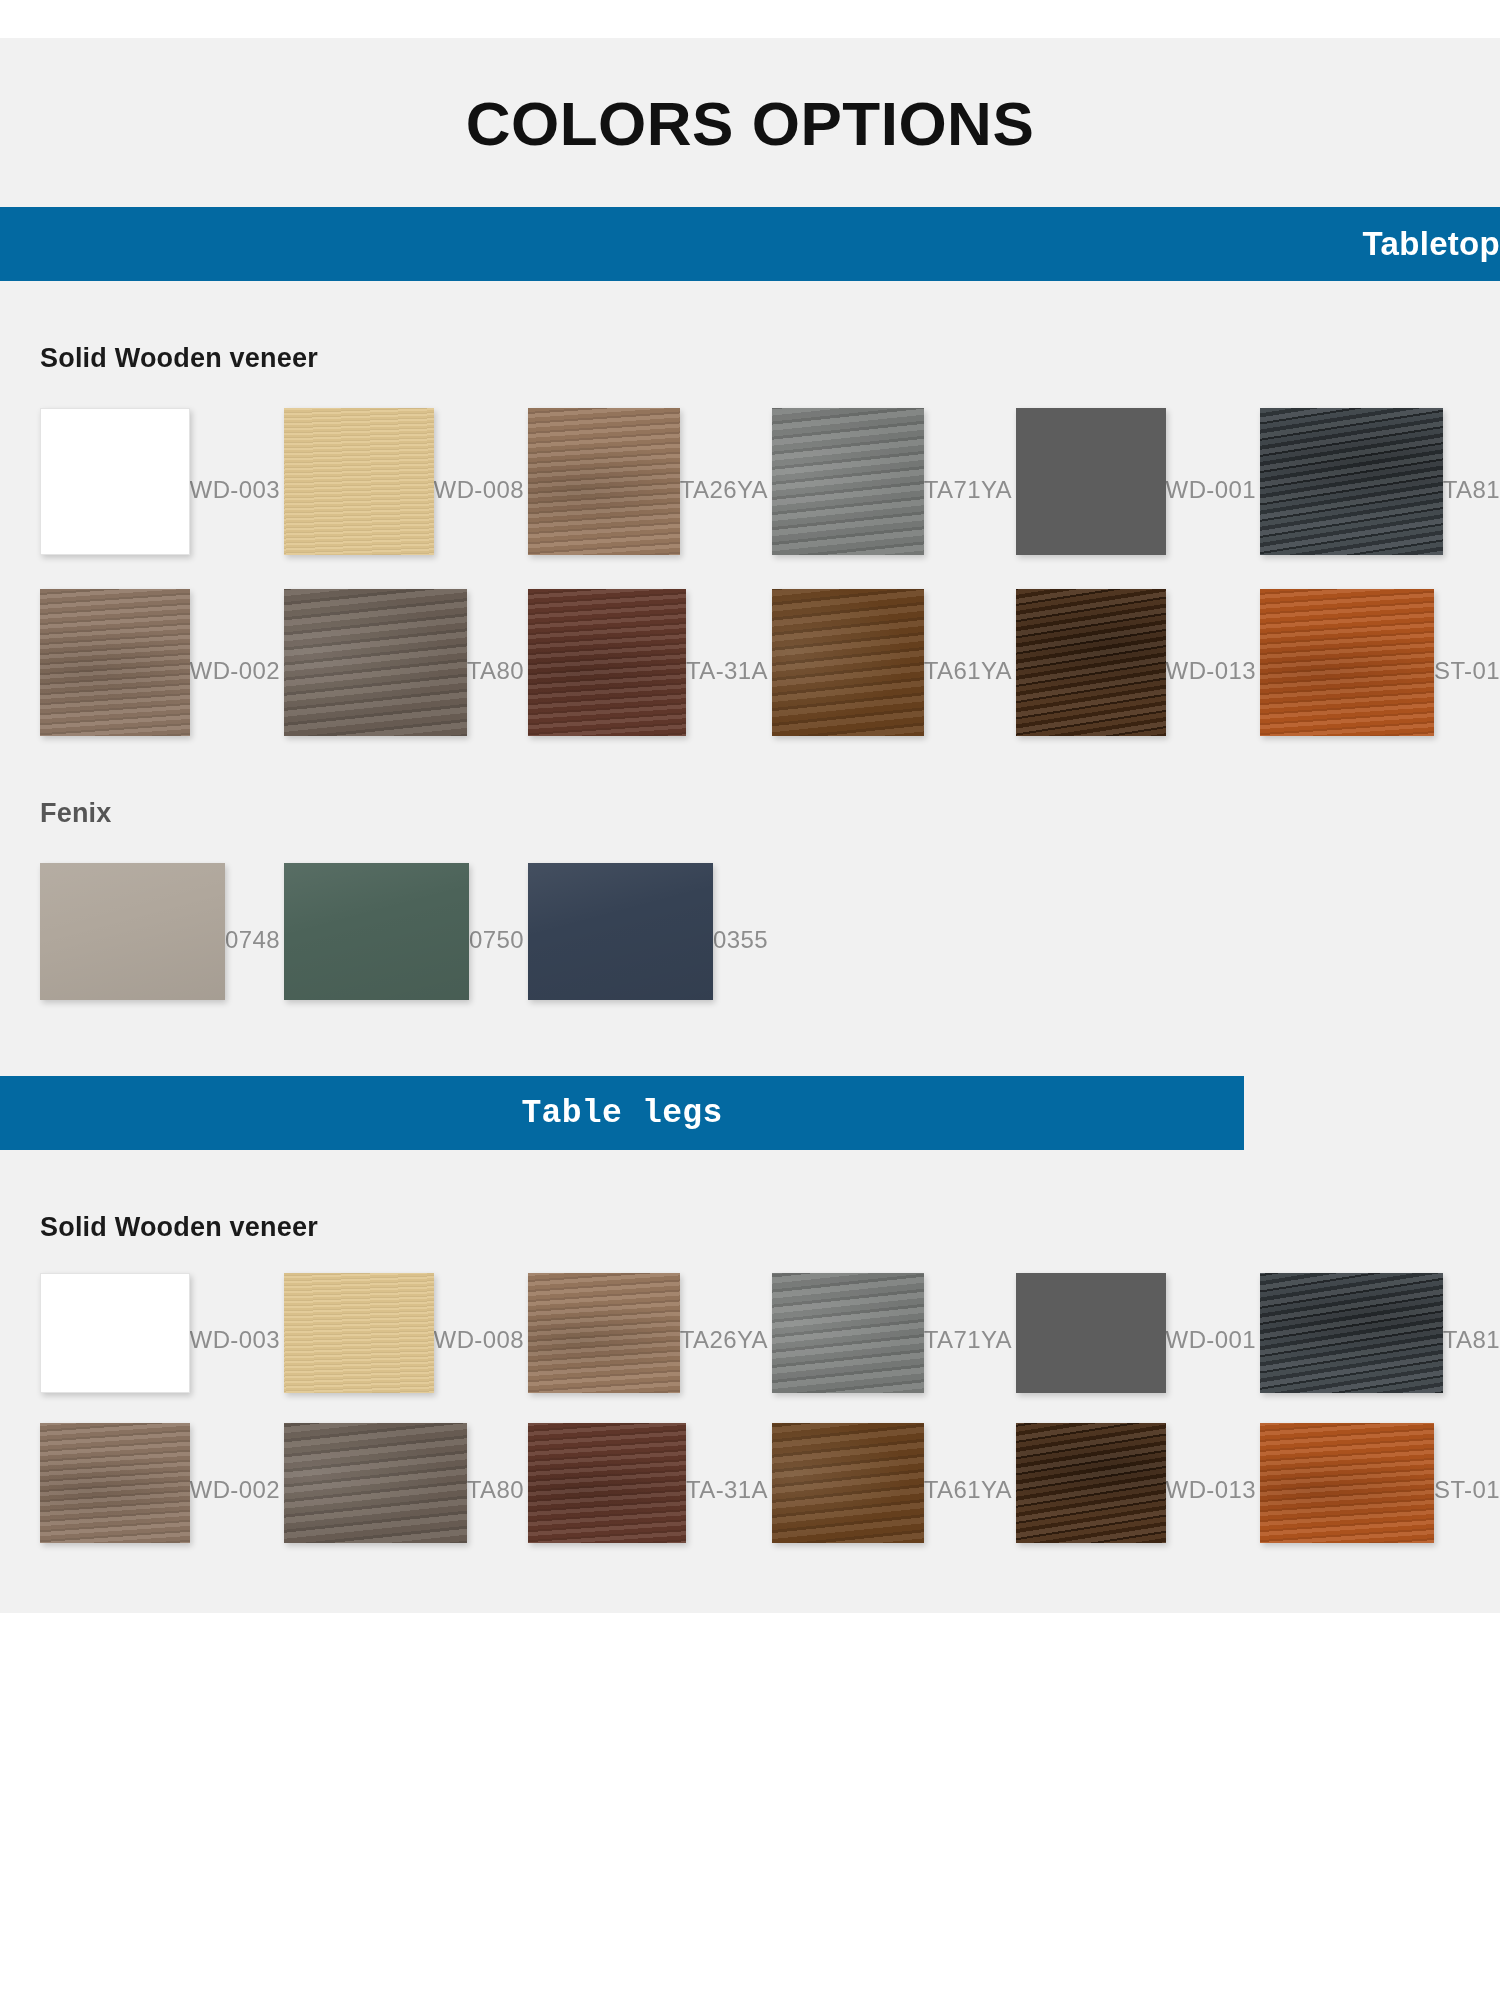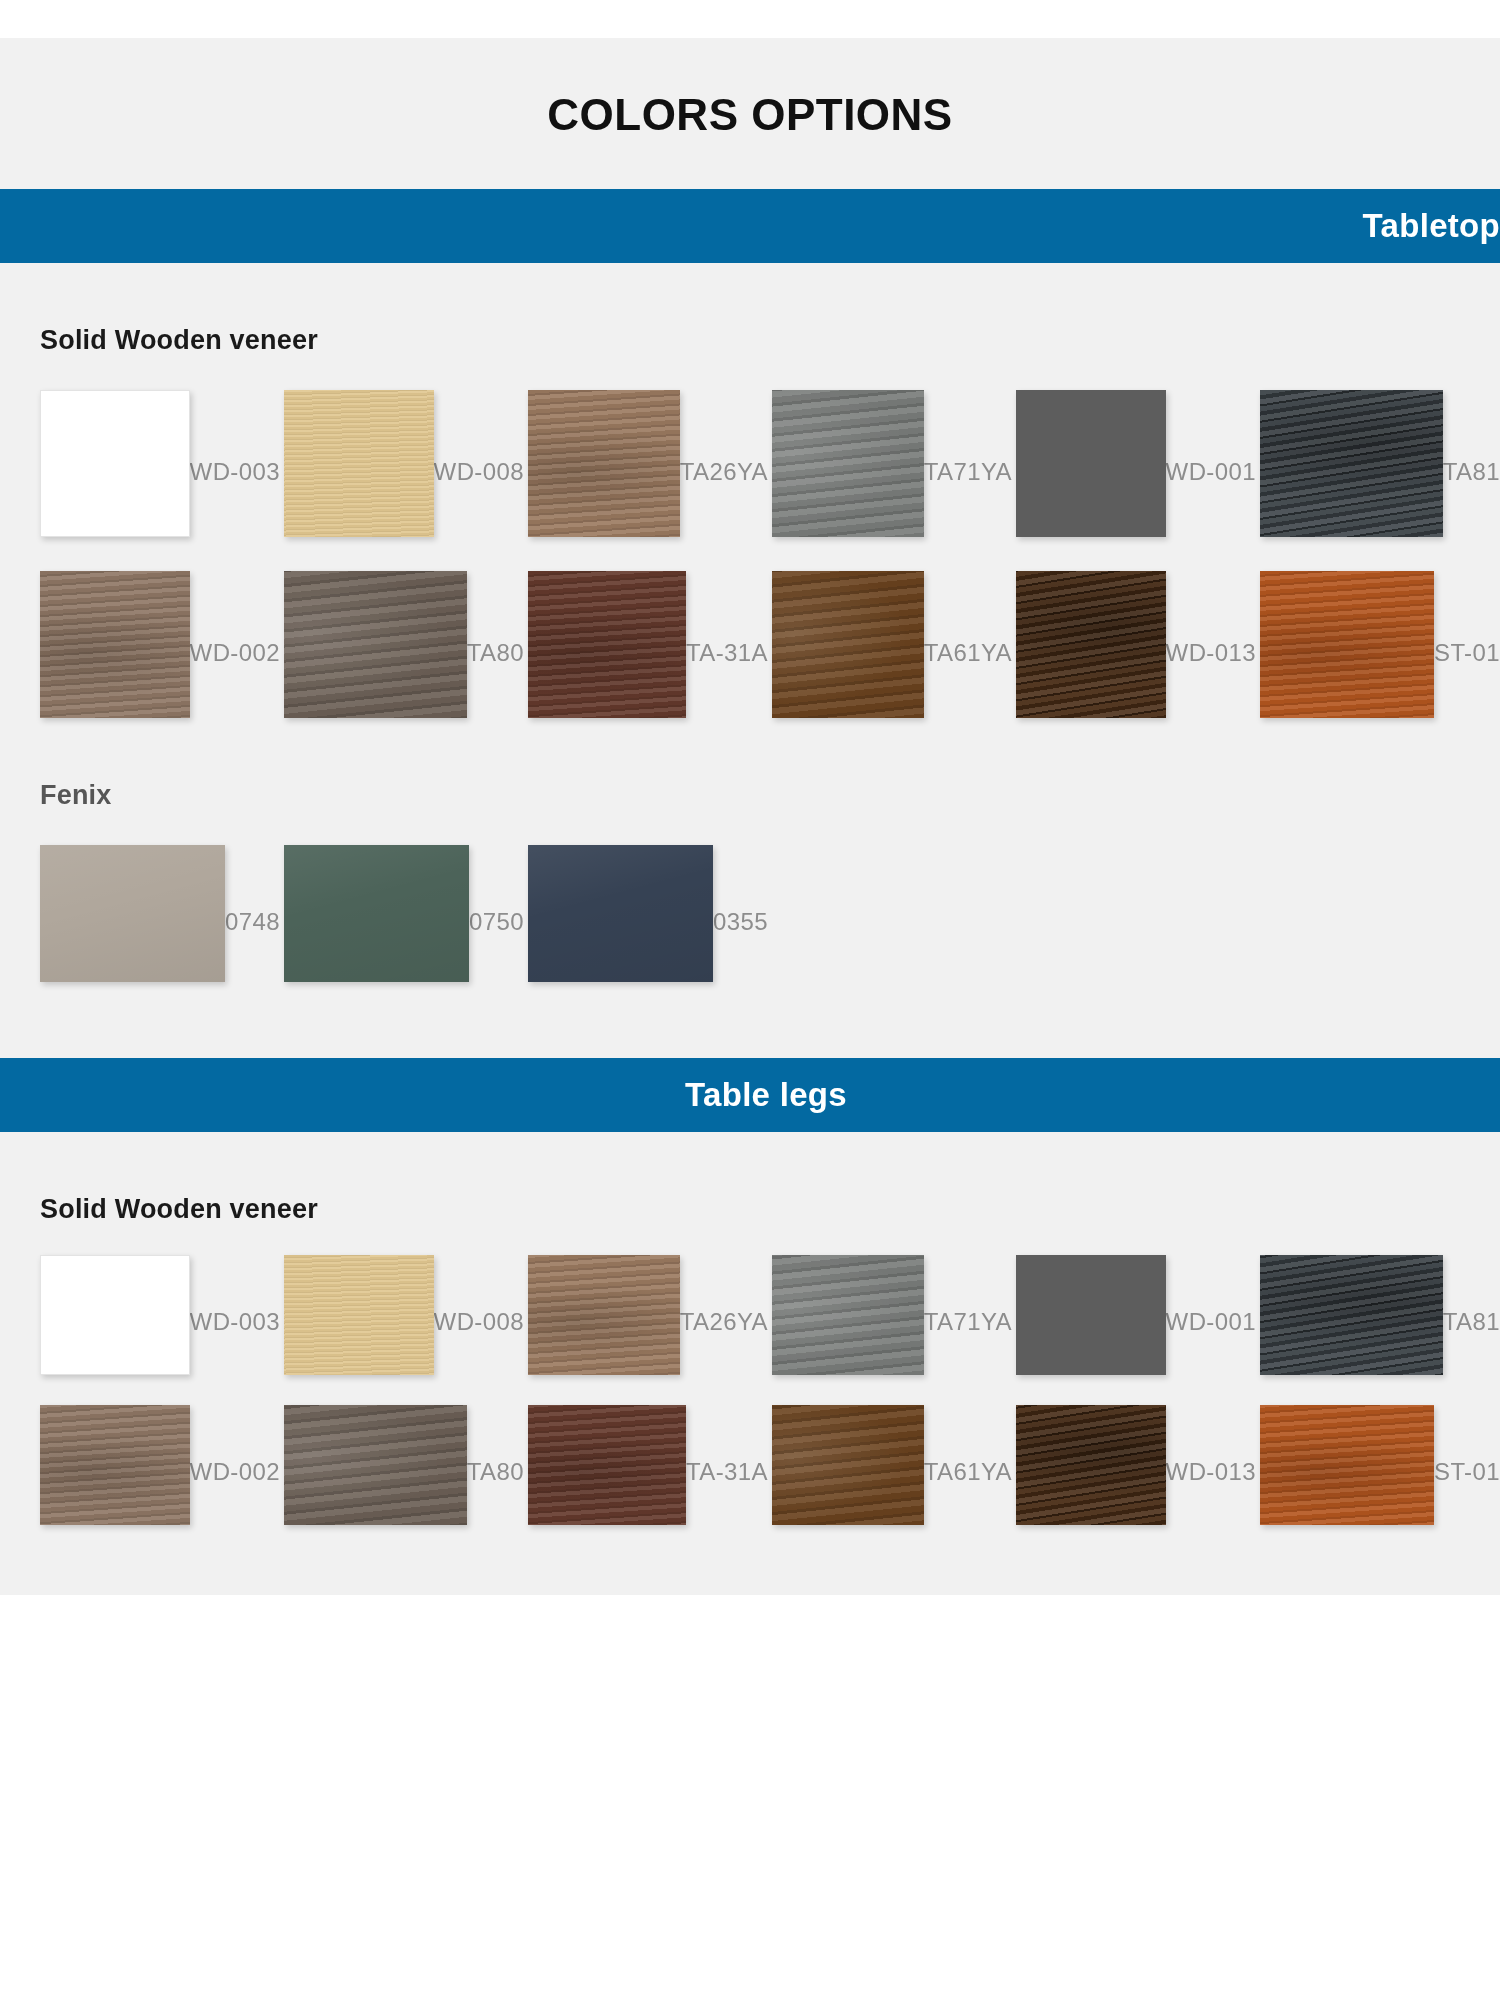--- a/index.html
+++ b/index.html
@@ -26,36 +26,36 @@
     background: #f1f1f1;
     padding-bottom: 70px;
   }
 
   
   .title-wrap {
     padding: 55px 0 52px 0;
     text-align: center;
   }
   .main-title {
-    font-size: 44px;
+    font-size: 62px;
     font-weight: 800;
     letter-spacing: 0.5px;
     color: #111111;
     line-height: 1;
   }
 
   
   .band {
     background: #0369a1;
     height: 74px;
     display: flex;
     align-items: center;
     justify-content: flex-end;
   }
-  .band.narrow { width: 1500px; }
+  .band.narrow { width: 1244px; font-family: Liberation Mono, monospace; }
   .band-label {
     color: #ffffff;
     font-size: 33px;
     font-weight: 700;
     letter-spacing: 0.3px;
   }
   .band-inner-narrow {
     width: 1468px;
     display: flex;
     align-items: center;

